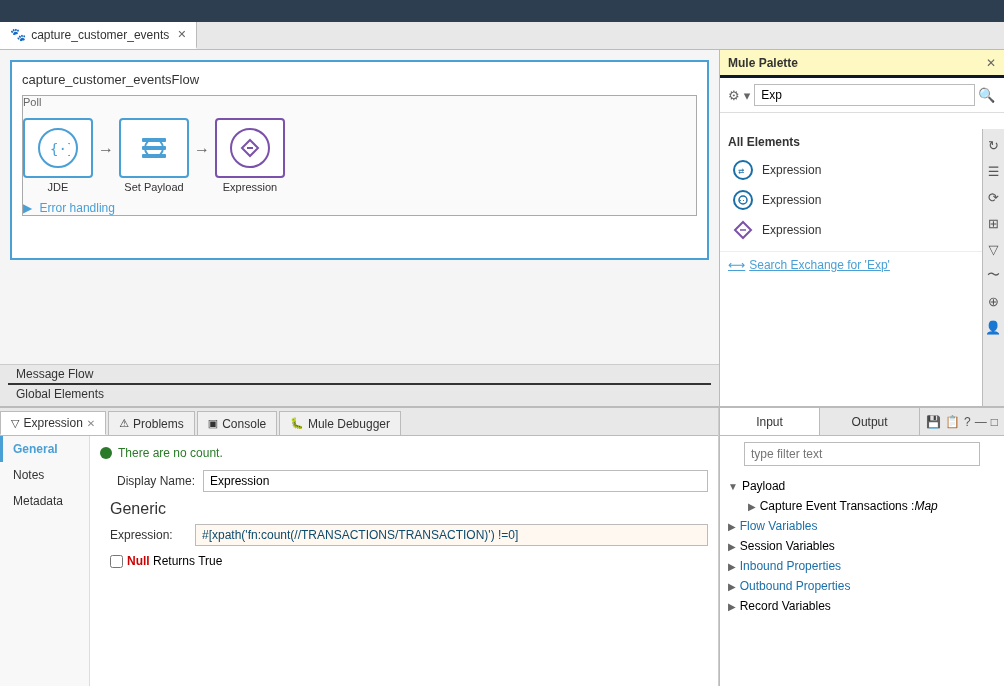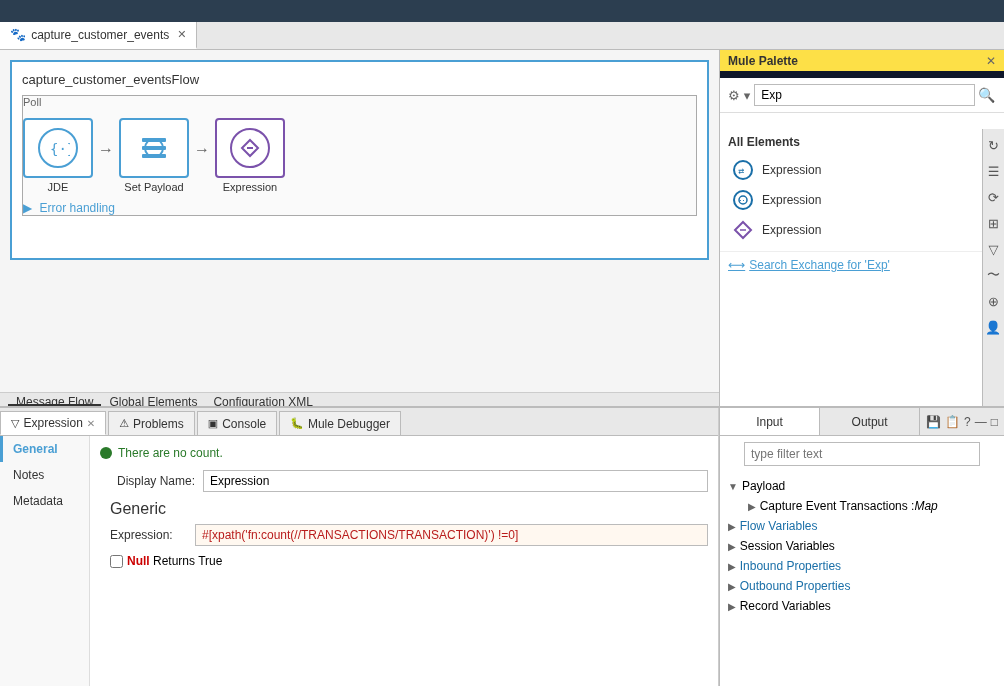--- a/index.html
+++ b/index.html
@@ -33,27 +33,27 @@
     .component-box { width: 70px; height: 60px; border: 2px solid #4a9fd4; border-radius: 4px; display: flex; align-items: center; justify-content: center; background: #fff; font-size: 24px; }
     .component-box.jde { border-color: #4a9fd4; }
     .component-box.set-payload { border-color: #4a9fd4; }
     .component-box.expression { border-color: #7b52ab; }
     .component-label { font-size: 11px; color: #333; margin-top: 3px; }
     .arrow { color: #666; font-size: 16px; margin: 0 5px; padding-bottom: 15px; }
     .error-handling { color: #4a9fd4; font-size: 12px; margin-top: 8px; cursor: pointer; }
     .error-arrow { margin-right: 4px; }
 
     
-    .nav-tabs { display: flex; border-top: 1px solid #ccc; background: #e8e8e8; padding: 0 8px 0; height: 14px; }
+    .nav-tabs { display: flex; border-top: 1px solid #ccc; background: #e8e8e8; padding: 0 8px 0; height: 42px; flex-direction: column; }
     .nav-tab { font-size: 12px; color: #333; padding: 2px 8px; cursor: pointer; border-bottom: 2px solid transparent; }
     .nav-tab.active { color: #333; border-bottom: 2px solid #333; }
 
     
     .right-panel { width: 285px; background: #fff; border-left: 1px solid #bbb; display: flex; flex-direction: column; flex-shrink: 0; }
-    .palette-header { background: #fde047; border-bottom: 7px solid #0f172a; padding: 4px 8px; display: flex; align-items: center; justify-content: space-between; height: 28px; gap: 36px; }
+    .palette-header { background: #fef9c3; border-bottom: 3px solid #0f172a; padding: 4px 8px; display: flex; align-items: center; justify-content: space-between; height: 28px; gap: 36px; }
     .palette-title { font-size: 12px; font-weight: bold; color: #333; }
     .palette-close { cursor: pointer; color: #666; font-size: 12px; }
     .palette-search-row { display: flex; align-items: center; padding: 6px 8px; border-bottom: 1px solid #ddd; gap: 4px; }
     .palette-search { flex: 1; border: 1px solid #bbb; padding: 3px 6px; font-size: 12px; }
     .palette-search-icon { color: #4a9fd4; font-size: 14px; cursor: pointer; }
     .palette-gear { color: #666; font-size: 13px; cursor: pointer; }
     .palette-section { padding: 6px 8px; border-bottom: 1px solid #eee; }
     .palette-section-title { font-size: 12px; font-weight: bold; color: #333; margin-bottom: 6px; }
     .palette-item { display: flex; align-items: center; padding: 4px 4px; cursor: pointer; }
     .palette-item-icon { width: 22px; height: 22px; margin-right: 8px; display: flex; align-items: center; justify-content: center; font-size: 16px; }
@@ -81,21 +81,21 @@
     
     .form-area { flex: 1; padding: 10px; overflow-y: auto; }
     .status-row { display: flex; align-items: center; margin-bottom: 10px; color: #2a7a2a; font-size: 12px; }
     .status-dot { width: 12px; height: 12px; border-radius: 50%; background: #2a7a2a; margin-right: 6px; }
     .form-row { display: flex; align-items: center; margin-bottom: 8px; }
     .form-label { width: 95px; font-size: 12px; color: #333; text-align: right; margin-right: 8px; }
     .form-input { flex: 1; border: 1px solid #bbb; padding: 3px 6px; font-size: 12px; }
     .form-section-title { font-size: 16px; color: #333; font-weight: 500; margin-bottom: 6px; }
     .expression-row { display: flex; align-items: center; margin-left: 10px; margin-bottom: 8px; }
     .expression-label { font-size: 12px; color: #333; width: 80px; margin-right: 5px; }
-    .expression-input { flex: 1; border: 1px solid #bbb; padding: 3px 6px; font-size: 12px; color: #b91c1c; background: #fff8f0; }
+    .expression-input { flex: 1; border: 1px solid #bbb; padding: 3px 6px; font-size: 12px; color: #0c4a6e; background: #fff8f0; }
     .checkbox-row { display: flex; align-items: center; margin-left: 10px; }
     .checkbox-row input { margin-right: 4px; }
     .null-text { color: #c00; font-weight: bold; }
 
     
     .bottom-right { width: 285px; background: #fff; border-left: 1px solid #bbb; display: flex; flex-direction: column; flex-shrink: 0; }
     .br-tabs { display: flex; background: #e8e8e8; border-bottom: 1px solid #bbb; height: 28px; }
     .br-tab { flex: 1; display: flex; align-items: center; justify-content: center; font-size: 12px; cursor: pointer; border-right: 1px solid #bbb; color: #333; }
     .br-tab.active { background: #fff; font-weight: 500; }
     .br-filter { padding: 6px 24px; }

